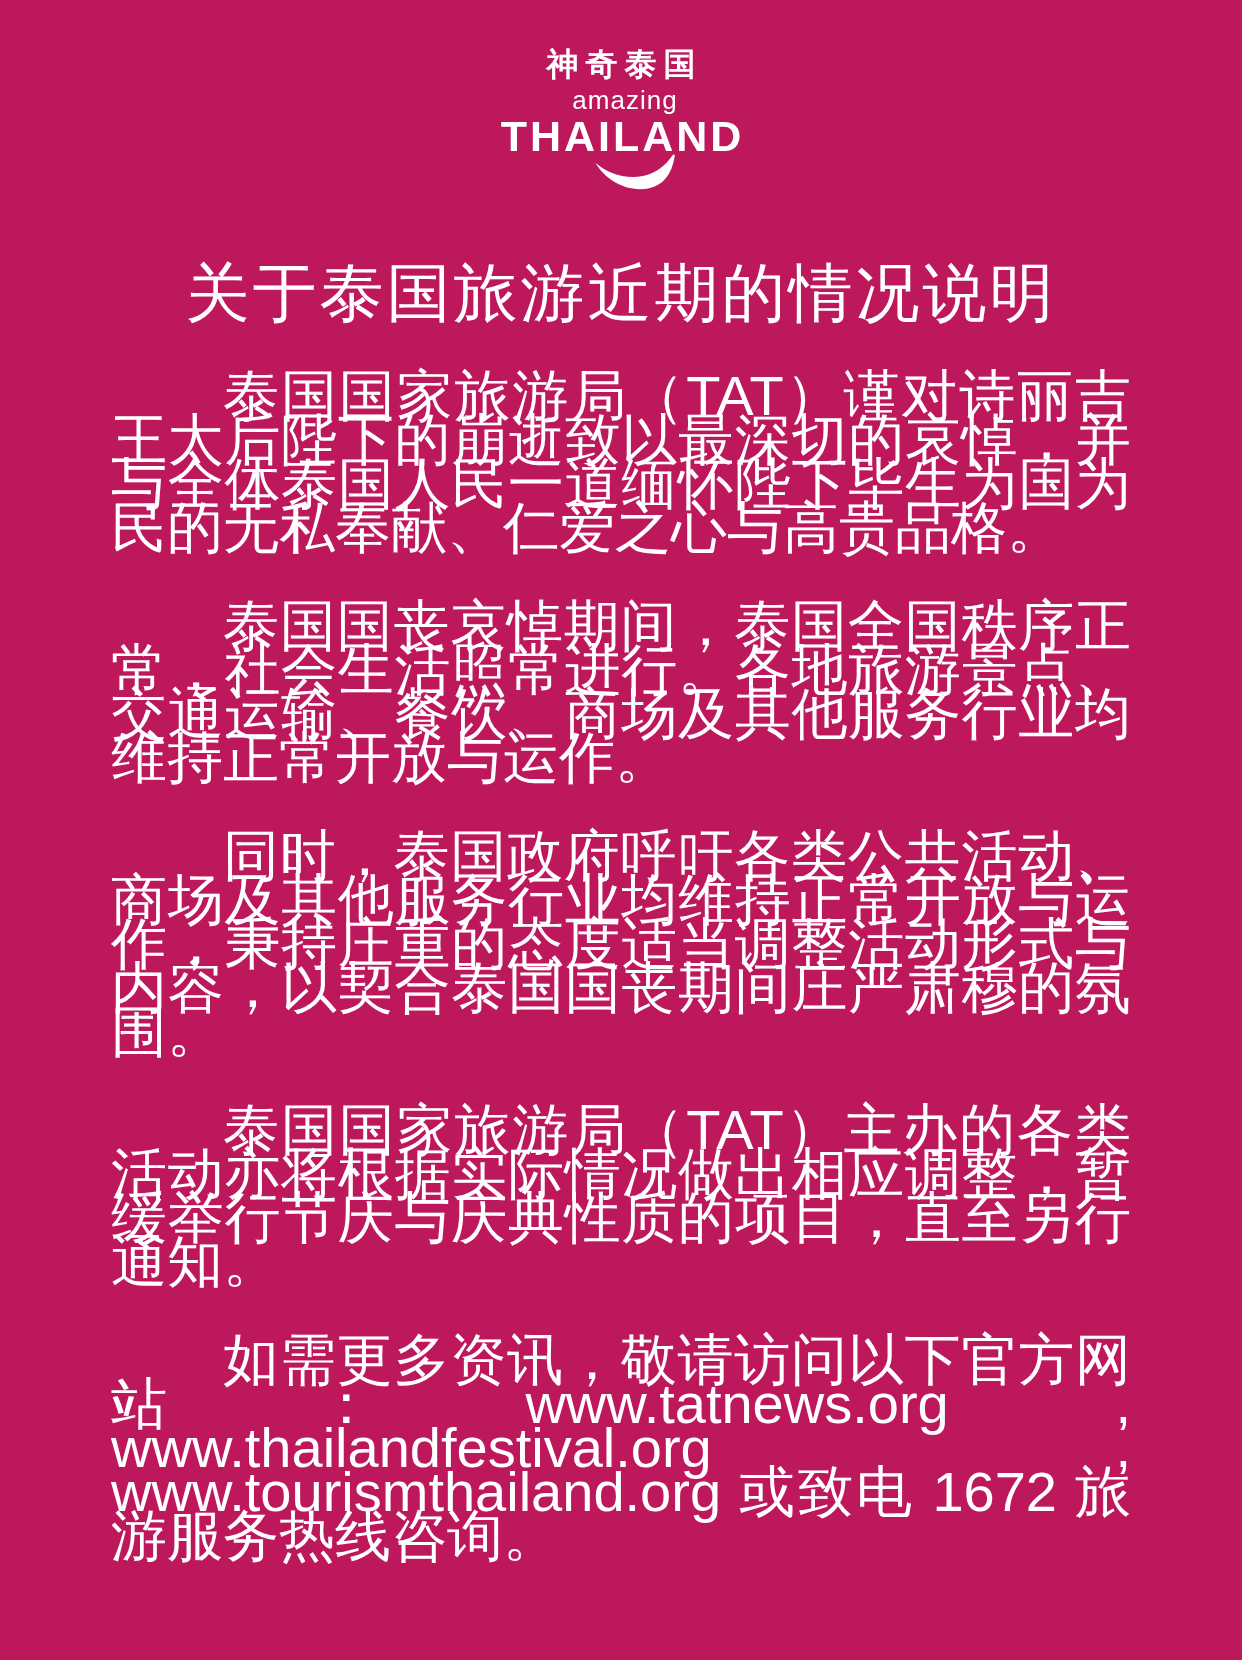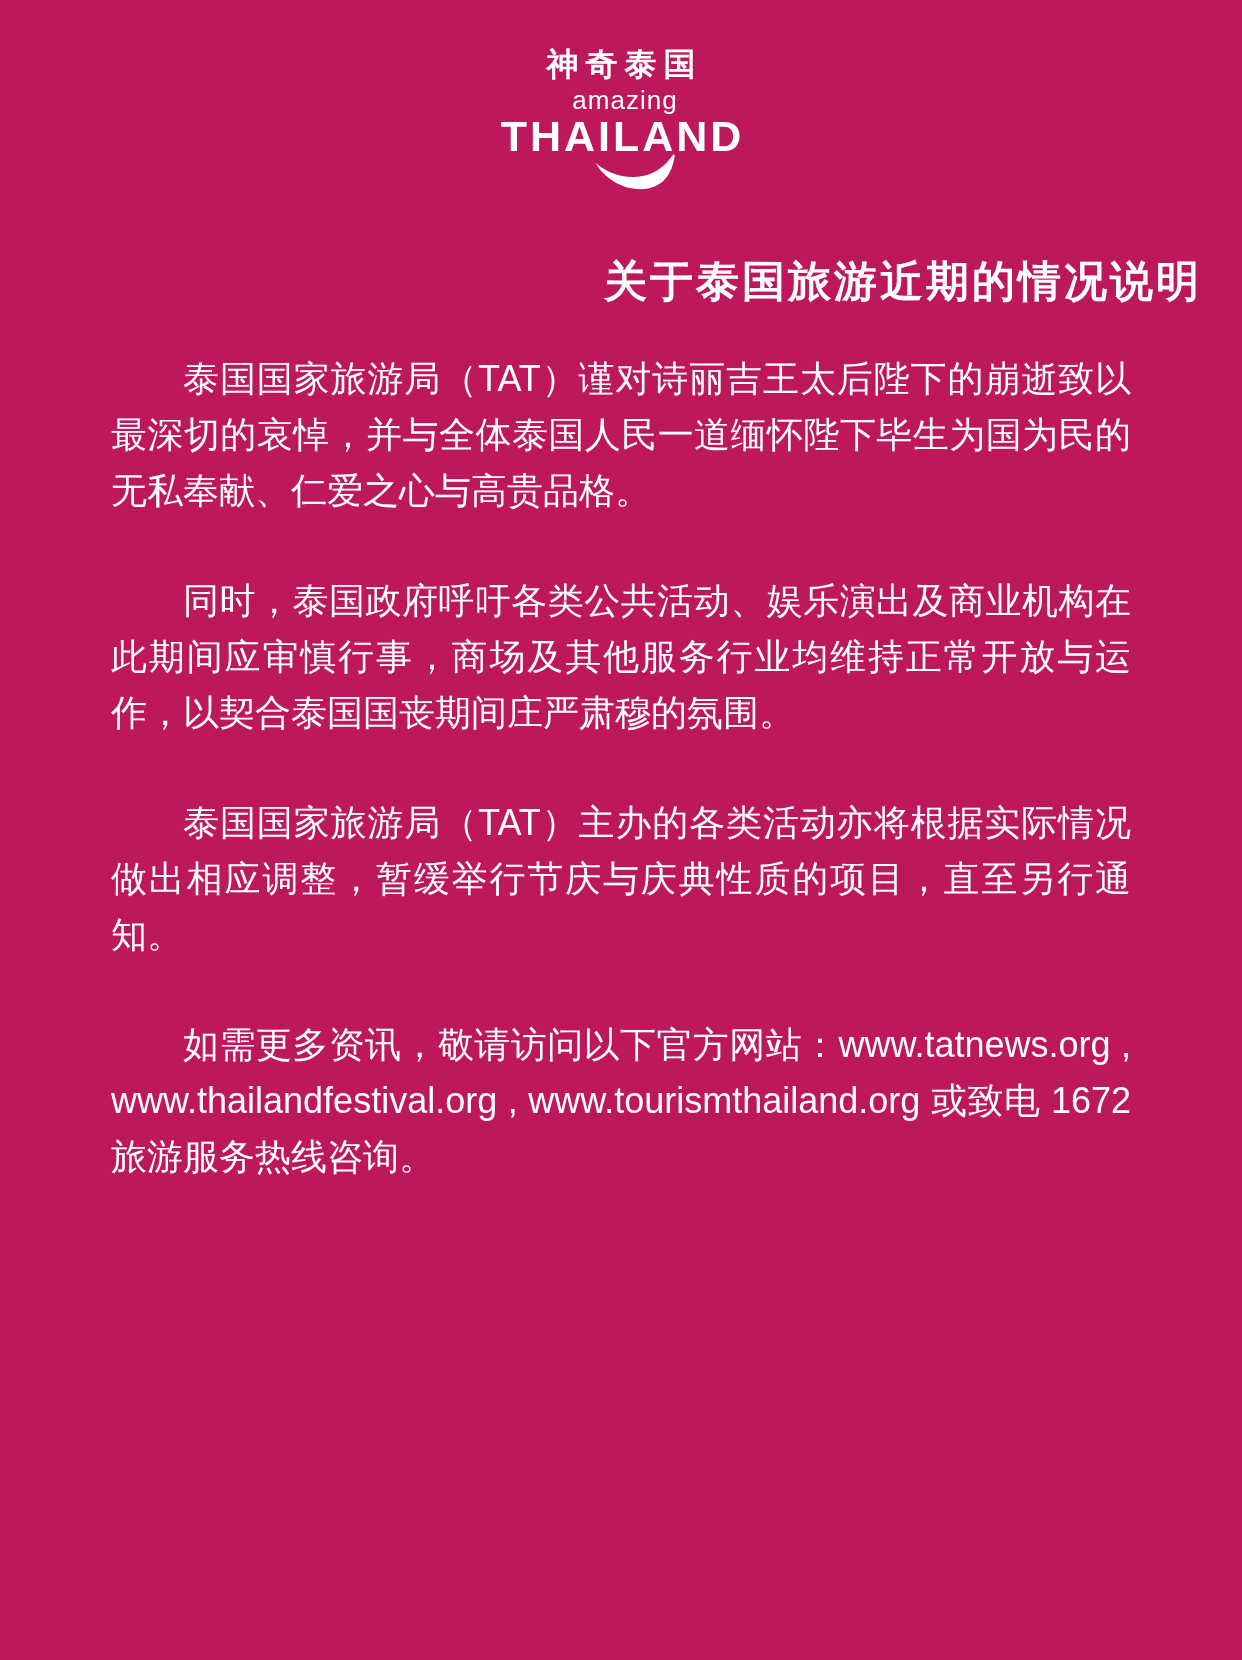--- a/index.html
+++ b/index.html
@@ -45,32 +45,32 @@
   .logo-smile {
     display: block;
     width: 88px;
     height: 48px;
     margin: -6px auto 0;
     transform: translateX(14px);
   }
   
   .title {
     margin: 58px 40px 0;
-    font-size: 43px;
+    font-size: 64px;
     line-height: 1.1;
-    font-weight: bold;
-    text-align: right;
+    font-weight: normal;
+    text-align: center;
     letter-spacing: 3px;
   }
   
   .content {
     width: 1020px;
     margin: 46px auto 0;
-    font-size: 36px;
-    line-height: 56px;
+    font-size: 56px;
+    line-height: 44px;
     text-align: justify;
     text-justify: inter-ideograph;
   }
   .content p {
     margin: 0 0 54px 0;
     text-indent: 2em;
     overflow-wrap: break-word;
   }
   .content p:last-child {
     margin-bottom: 16px;
@@ -91,18 +91,19 @@
                C115,3 113,1 111,4
                C101,18 89,28 71,32
                C46,37 22,28 6,14 Z" fill="#FFFFFF"></path>
     </svg>
   </header>
 
   <h1 class="title">关于泰国旅游近期的情况说明</h1>
 
   <main class="content">
       <p>泰国国家旅游局（TAT）谨对诗丽吉王太后陛下的崩逝致以最深切的哀悼，并与全体泰国人民一道缅怀陛下毕生为国为民的无私奉献、仁爱之心与高贵品格。</p>
-      <p>同时，泰国政府呼吁各类公共活动、娱乐演出及商业机构在此期间应审慎行事，商场及其他服务行业均维持正常开放与运作，以契合泰国国丧期间庄严肃穆的氛围。</p>
+      <p>泰国国丧哀悼期间，泰国全国秩序正常，社会生活照常进行。各地旅游景点、交通运输、餐饮、商场及其他服务行业均维持正常开放与运作。</p>
+      <p>同时，泰国政府呼吁各类公共活动、商场及其他服务行业均维持正常开放与运作，秉持庄重的态度适当调整活动形式与内容，以契合泰国国丧期间庄严肃穆的氛围。</p>
       <p>泰国国家旅游局（TAT）主办的各类活动亦将根据实际情况做出相应调整，暂缓举行节庆与庆典性质的项目，直至另行通知。</p>
       <p>如需更多资讯，敬请访问以下官方网站：www.tatnews.org , www.thailandfestival.org , www.tourismthailand.org 或致电 1672 旅游服务热线咨询。</p>
     </main>
 
 </div>
 
 </body></html>

